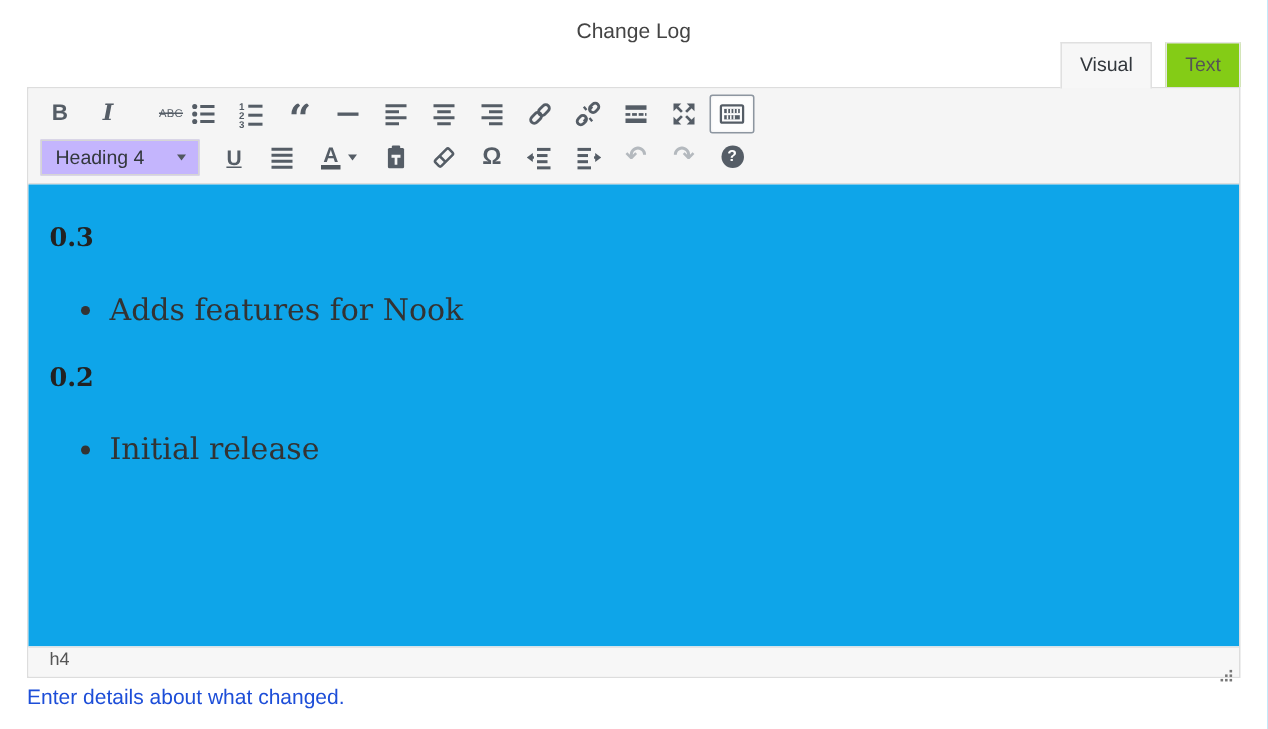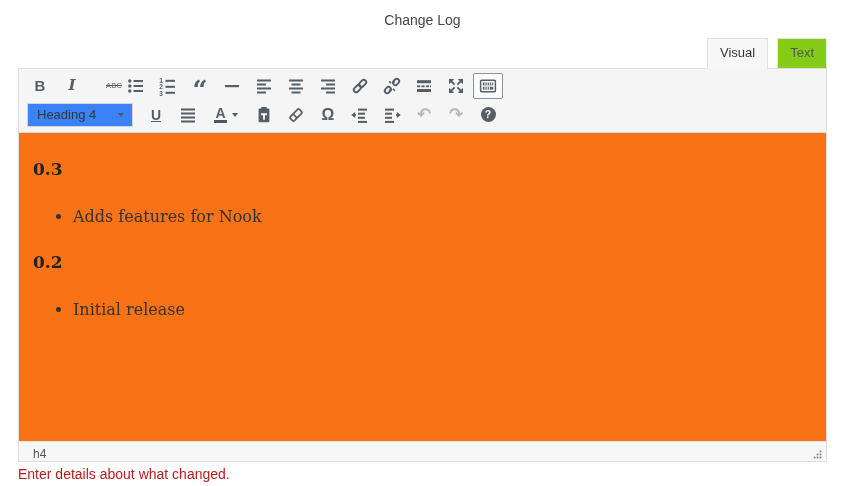--- a/index.html
+++ b/index.html
@@ -1,20 +1,20 @@
 <!DOCTYPE html>
 <html><head>
 <meta charset="utf-8">
 <style>
   html,body{margin:0;padding:0;background:#fff;}
   body{width:845px;height:486px;overflow:hidden;font-family:"Liberation Sans","DejaVu Sans",sans-serif;color:#444;}
   .wrap{box-sizing:border-box;width:845px;padding:13px 18px 0 18px;}
   .field-label{font-size:14px;color:#444;line-height:15px;text-align:center;}
   
-  .tabs{display:flex;justify-content:flex-end;align-items:flex-end;height:30px;margin-top:10px;position:relative;}
+  .tabs{display:flex;justify-content:flex-end;align-items:flex-end;height:30px;position:relative;}
   .tab{box-sizing:border-box;height:30px;padding:0 12px;font-size:13px;line-height:28px;color:#555;cursor:pointer;}
   .tab.active{background:#f7f7f7;border:1px solid #e0e0e0;border-bottom:none;height:31px;margin-bottom:-1px;position:relative;z-index:2;color:#32373c;}
   .tab.inactive{background:#84cc16;margin-left:9px;border:1px solid #e5e5e5;border-bottom:none;}
   
   .editor{border:1px solid #ddd;background:#fff;position:relative;z-index:1;}
   .toolbar{background:#f5f5f5;border-bottom:1px solid #ddd;padding:2px 5px 3px 5px;}
   .trow{display:flex;align-items:center;height:29px;}
   .btn{width:30px;height:26px;margin:0 1px;display:flex;align-items:center;justify-content:center;border:1px solid transparent;border-radius:2px;color:#555d66;cursor:pointer;box-sizing:border-box;flex:0 0 auto;}
   .btn.active{border-color:#8d96a0;background:#fdfdfd;box-shadow:inset 0 0 2px rgba(0,0,0,.08);}
   .btn.disabled{color:#b4b9be;cursor:default;}
@@ -24,33 +24,33 @@
   .gb{font-size:15px;font-weight:700;}
   .gi{font-family:"DejaVu Serif","Liberation Serif",serif;font-style:italic;font-weight:700;font-size:15px;}
   .gstrike{font-size:7.5px;font-weight:400;text-decoration:line-through;letter-spacing:.2px;margin-left:20px;}
   .gquote{font-family:"DejaVu Serif",serif;font-weight:700;font-size:26px;height:13px;line-height:22px;overflow:hidden;}
   .gu{font-size:14px;font-weight:600;text-decoration:underline;}
   .gacol{font-size:14px;font-weight:700;line-height:12px;padding:0 1px 1px 1px;border-bottom:3px solid #50575e;}
   .gom{font-size:16px;font-weight:600;}
   .gcurve{font-family:"DejaVu Sans",sans-serif;font-size:17px;font-weight:700;}
   .ghelp{width:15px;height:15px;border-radius:50%;background:#555d66;color:#fff;font-size:10.5px;font-weight:700;display:flex;align-items:center;justify-content:center;}
   .caret{width:0;height:0;border-left:3.5px solid transparent;border-right:3.5px solid transparent;border-top:4px solid #555d66;margin-left:5px;}
-  .select{box-sizing:border-box;height:24px;width:106px;margin:0 7px 0 3px;background:#3b82f6;border:1px solid #d5d5d5;display:flex;align-items:center;justify-content:space-between;padding:0 8px 0 9px;font-size:13px;color:#32373c;cursor:pointer;flex:0 0 auto;}
+  .select{box-sizing:border-box;height:24px;width:106px;margin:0 7px 0 3px;background:#c4b5fd;border:1px solid #d5d5d5;display:flex;align-items:center;justify-content:space-between;padding:0 8px 0 9px;font-size:13px;color:#32373c;cursor:pointer;flex:0 0 auto;}
   .select .caret{border-top-color:#50575e;margin-left:0;}
   
-  .content{box-sizing:border-box;height:308px;overflow:hidden;background:#f97316;padding:0 14px;font-family:"DejaVu Serif","Liberation Serif",serif;color:#333;cursor:text;}
+  .content{box-sizing:border-box;height:308px;overflow:hidden;background:#0ea5e9;padding:0 14px;font-family:"DejaVu Serif","Liberation Serif",serif;color:#333;cursor:text;}
   .content h4{font-size:17px;line-height:21px;font-weight:700;color:#222;margin:25px 0 0 0;}
   .content h4:first-child{margin-top:26px;}
   .content ul{margin:26px 0 25px 0;padding-left:40px;}
-  .content li{font-size:16px;line-height:21px;}
-  
-  .statusbar{box-sizing:border-box;height:20px;background:#f7f7f7;border-top:1px solid #e5e5e5;display:flex;align-items:flex-end;justify-content:space-between;padding:0 4px 0 14px;}
+  .content li{font-size:20px;line-height:21px;}
+  
+  .statusbar{box-sizing:border-box;height:20px;background:#f7f7f7;border-top:1px solid #e5e5e5;display:flex;align-items:flex-start;justify-content:space-between;padding:0 4px 0 14px;flex-direction:column;}
   .elpath{font-size:12px;color:#555;}
   .resize{align-self:flex-end;padding:0 0 2px 0;cursor:nwse-resize;line-height:0;}
-  .helper{margin:4px 0 0 0;font-size:14px;color:#b91c1c;}
+  .helper{margin:4px 0 0 0;font-size:14px;color:#1d4ed8;}
 </style>
 </head>
 <body>
 
 <div class="wrap">
   <div class="field-label">Change Log</div>
 
   <div class="tabs" id="tabs">
       <span class="tab active">Visual</span>
       <span class="tab inactive">Text</span>

